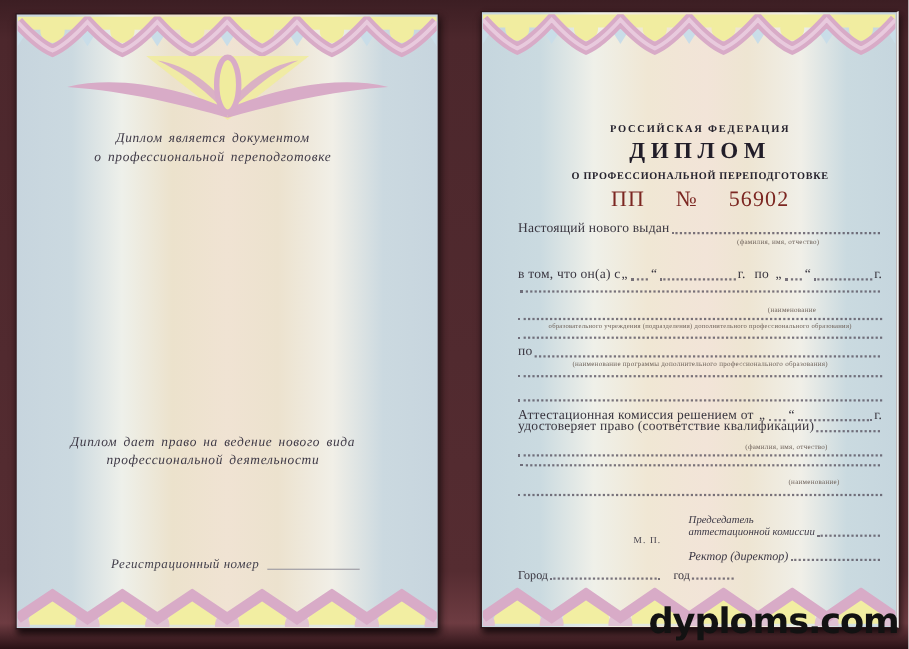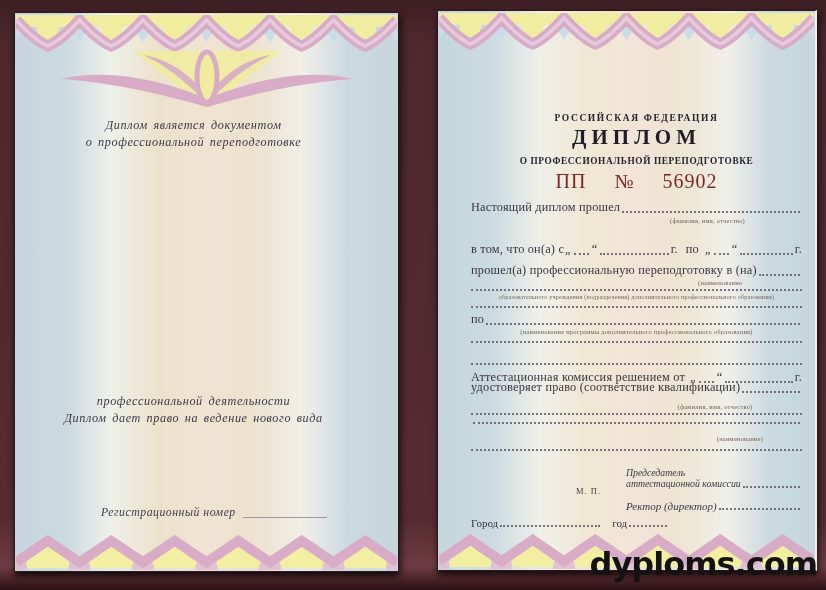--- a/index.html
+++ b/index.html
@@ -123,22 +123,22 @@
       <path d="M160,64 C184,40 202,26 224,16 C196,20 172,40 160,58 Z" fill="#d8abc7" opacity="0.92"></path>
       <ellipse cx="160" cy="38" rx="10" ry="25" fill="#f0ec9e" stroke="#d8abc7" stroke-width="5"></ellipse>
     </svg>
 
     <div class="lp-statement lp-top-text">
       <div>Диплом является документом</div>
       <div>о профессиональной переподготовке</div>
     </div>
 
     <div class="lp-statement lp-mid-text">
+      <div>Диплом дает право на ведение нового вида</div>
       <div>профессиональной деятельности</div>
-      <div>Диплом дает право на ведение нового вида</div>
     </div>
 
     <div class="lp-reg">
       <span class="lbl">Регистрационный номер</span>
       <span class="solid-line"></span>
     </div>
 
     <svg class="ornament orn-bottom" viewBox="0 0 378 36" preserveAspectRatio="none">
       <rect x="0" y="29" width="378" height="7" fill="#d7e6e2" opacity="0.6"></rect>
       <g fill="#f2eea2">
@@ -190,42 +190,41 @@
     <div class="rp-center rp-country" style="position:absolute;">РОССИЙСКАЯ ФЕДЕРАЦИЯ</div>
     <div class="rp-center rp-title" style="position:absolute;">ДИПЛОМ</div>
     <div class="rp-center rp-subtitle" style="position:absolute;">О ПРОФЕССИОНАЛЬНОЙ ПЕРЕПОДГОТОВКЕ</div>
     <div class="rp-center rp-series" style="position:absolute;">
       <span>ПП</span>
       <span>№</span>
       <span>56902</span>
     </div>
 
     <div class="form-row" style="top:189px;">
-      <span class="lbl">Настоящий диплом прошел</span>
+      <span class="lbl">Настоящий нового выдан</span>
       <span class="leader"></span>
     </div>
     <div class="hint" style="top:206px;left:175px;right:13px;">(фамилия, имя, отчество)</div>
 
     <div class="form-row" style="top:231px;">
       <span class="lbl">в том, что он(а) с</span>
       <span class="q">„</span>
       <span class="leader tiny"></span>
       <span class="q">“</span>
       <span class="leader" style="flex-grow:2.6;"></span>
       <span class="lbl">г.</span>
       <span class="lbl" style="margin-left:8px;">по</span>
       <span class="q" style="margin-left:5px;">„</span>
       <span class="leader tiny"></span>
       <span class="q">“</span>
       <span class="leader" style="flex-grow:2;"></span>
       <span class="lbl">г.</span>
     </div>
 
     <div class="form-row" style="top:252px;">
-      <span class="lbl">прошел(а) профессиональную переподготовку в  (на)</span>
       <span class="leader"></span>
     </div>
     <div class="hint" style="top:268px;left:200px;right:13px;">(наименование</div>
 
     <div class="hr-leader" style="top:278px;"></div>
     <div class="hint" style="top:282px;left:33px;right:13px;font-size:6px;">образовательного учреждения (подразделения) дополнительного профессионального образования)</div>
     <div class="hr-leader" style="top:295px;"></div>
 
     <div class="form-row" style="top:301px;">
       <span class="lbl">по</span>

